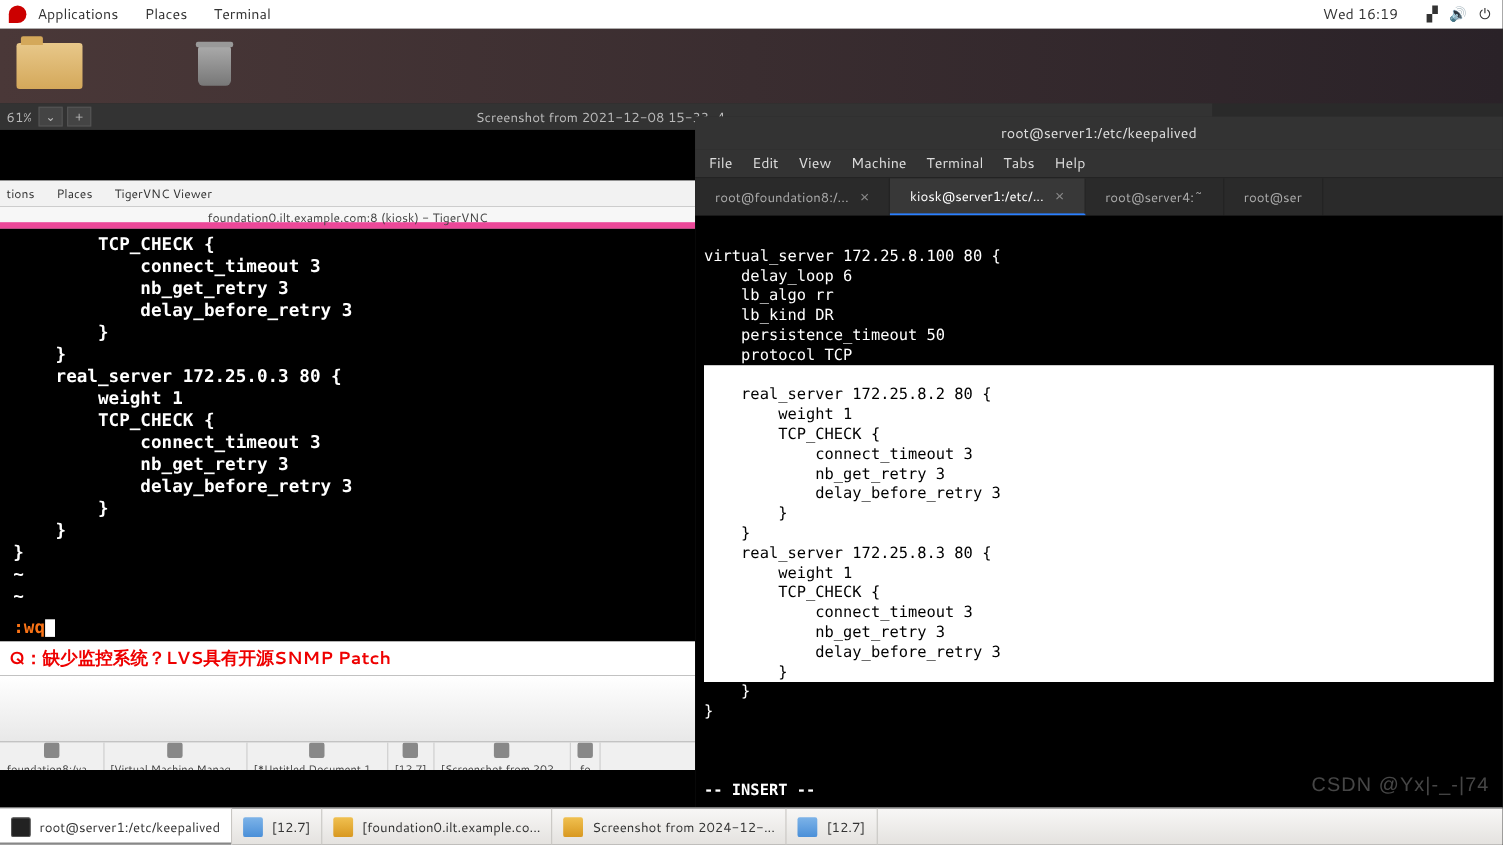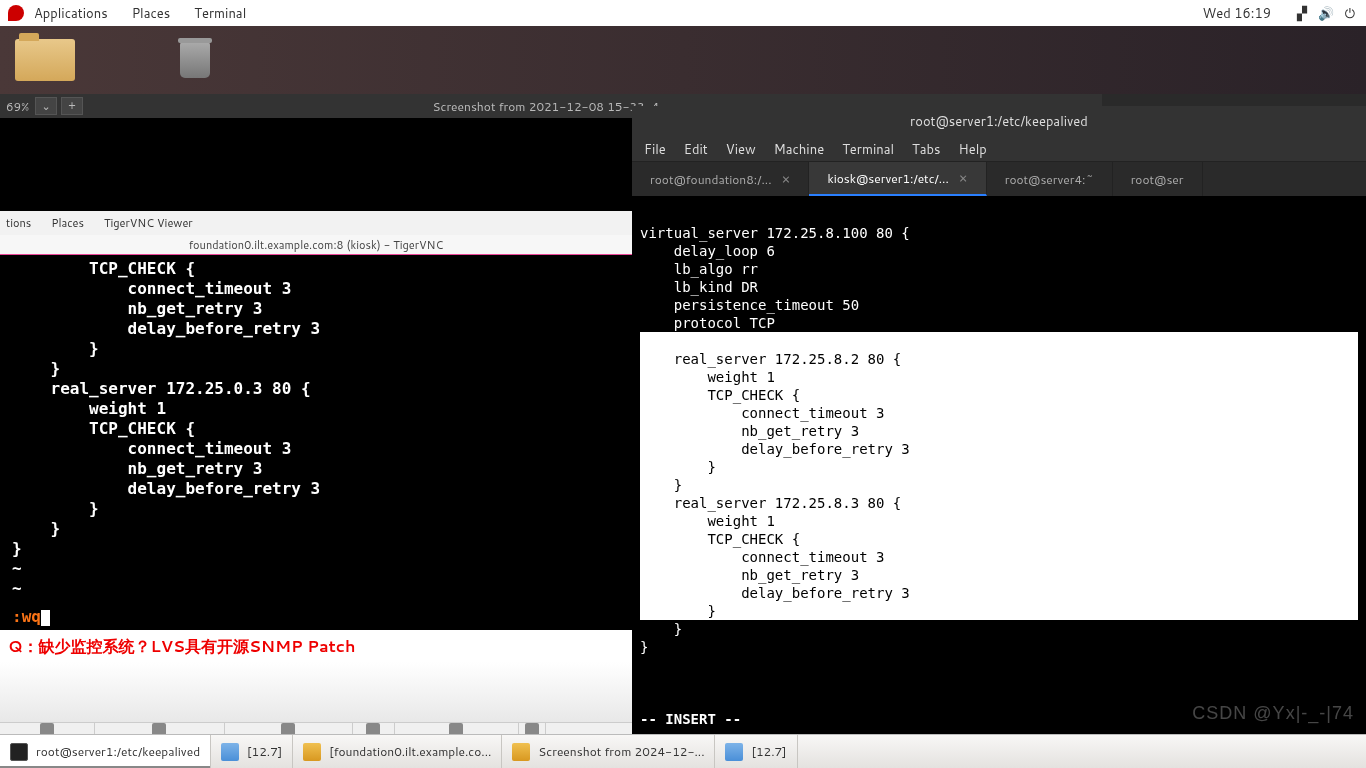--- a/index.html
+++ b/index.html
@@ -22,23 +22,23 @@
 .trash-icon::before { content: ""; position: absolute; top: -4px; left: -2px; right: -2px; height: 5px; background: #999; border-radius: 2px; }
 
 
 .zoom-bar { position: absolute; top: 94px; left: 0; right: 264px; height: 24px; background: #333; display: flex; align-items: center; padding: 0 6px; font-size: 12px; color: #bbb; z-index: 2; }
 .zoom-bar .pct { margin-right: 6px; }
 .zoom-bar .zoom-btn { width: 22px; height: 18px; background: #444; border: 1px solid #555; margin-right: 4px; display: flex; align-items: center; justify-content: center; font-size: 11px; }
 .zoom-bar .title { position: absolute; left: 50%; transform: translateX(-50%); }
 
 
 .viewer { position: absolute; top: 118px; left: 0; width: 632px; bottom: 34px; background: #000; overflow: hidden; }
-.inner-topbar { height: 24px; background: #f2f2f2; display: flex; align-items: center; font-size: 11px; color: #333; padding: 0 6px; margin-top: 47px; }
+.inner-topbar { height: 24px; background: #f2f2f2; display: flex; align-items: center; font-size: 11px; color: #333; padding: 0 6px; }
 .inner-topbar span { margin-right: 20px; }
-.vnc-title { height: 20px; background: #f7f7f7; text-align: center; font-size: 11px; color: #444; line-height: 20px; border-bottom: 1px solid #ec4899; }
+.vnc-title { height: 20px; background: #f7f7f7; text-align: center; font-size: 11px; color: #444; line-height: 20px; border-bottom: 6px solid #ec4899; }
 .vnc-term { background: #000; color: #fff; font-family: monospace; font-size: 16px; line-height: 20px; padding: 4px 12px; white-space: pre; font-weight: bold; }
 .vnc-cmd { color: #f97316; font-family: monospace; font-size: 16px; padding: 4px 12px; background: #000; font-weight: bold; }
 .vnc-cursor { display: inline-block; width: 9px; height: 16px; background: #fff; vertical-align: middle; }
 .red-q { color: #e00; font-size: 16px; padding: 4px 8px; background: #fff; font-weight: bold; }
 .landscape { height: 60px; background: linear-gradient(#fff, #e8e8e8); }
 .inner-taskbar { height: 26px; background: #f0f0f0; display: flex; align-items: center; font-size: 10px; color: #444; border-top: 1px solid #ccc; }
 .inner-task { padding: 0 6px; border-right: 1px solid #ccc; height: 100%; display: flex; align-items: center; gap: 4px; max-width: 130px; overflow: hidden; white-space: nowrap; flex-direction: column; }
 .mini-icon { width: 14px; height: 14px; background: #888; border-radius: 2px; flex-shrink: 0; }
 
 
@@ -82,21 +82,21 @@
 <div class="desktop">
   <div class="desktop-icon">
       <div class="folder-icon"></div>
     </div>
   <div class="desktop-icon">
       <div class="trash-icon"></div>
     </div>
 </div>
 
 <div class="zoom-bar">
-  <span class="pct">69%</span>
+  <span class="pct">61%</span>
   <span class="zoom-btn">⌄</span>
   <span class="zoom-btn">+</span>
   <span class="title">Screenshot from 2021-12-08 15-33-4...</span>
 </div>
 
 <div class="viewer">
   <div style="background:#000; height:46px;"></div>
   <div class="inner-topbar">
     <span>tions</span>
     <span>Places</span>

